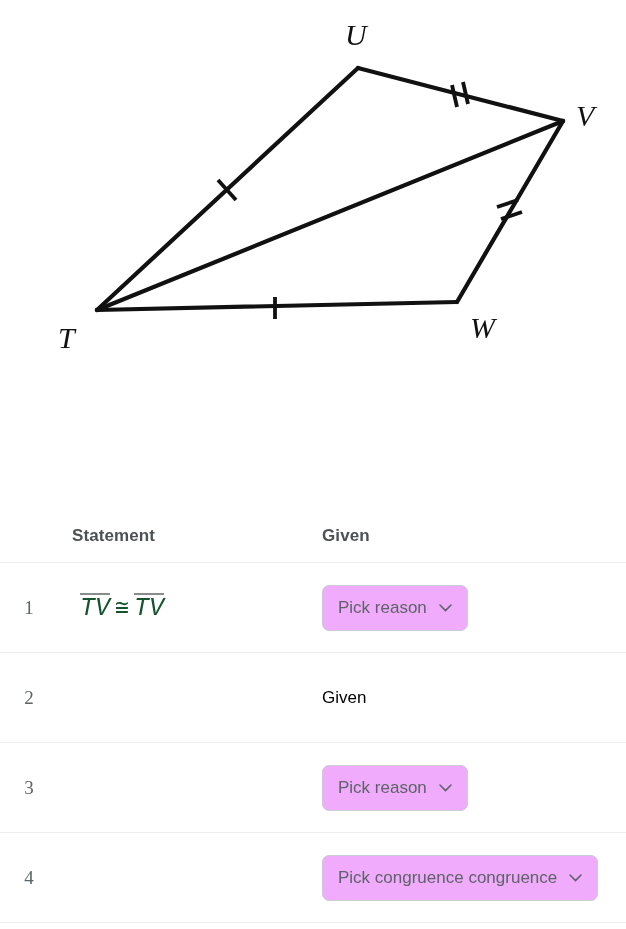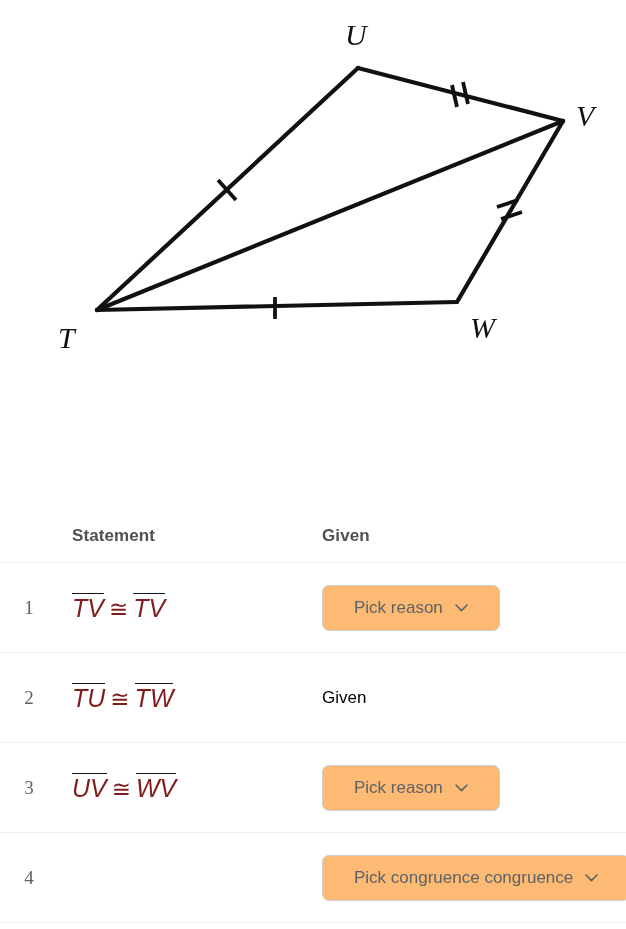--- a/index.html
+++ b/index.html
@@ -79,27 +79,27 @@
     transform: translateY(-50%);
     width: 18px;
     text-align: center;
     font-family: "Liberation Serif", serif;
     font-size: 19px;
     color: #5d6366;
   }
 
   .row-statement {
     position: absolute;
-    left: 72px;
+    left: 80px;
     top: 50%;
     transform: translateY(-50%);
-    font-family: Liberation Sans, sans-serif;
+    font-family: Liberation Mono, monospace;
     font-style: italic;
     font-size: 25px;
-    color: #7f1d1d;
+    color: #14532d;
     white-space: nowrap;
   }
   .ovl {
     border-top: 1.6px solid #15181a;
     padding-top: 1px;
     display: inline-block;
     line-height: 1.05;
   }
   .cong {
     font-style: normal;
@@ -122,22 +122,22 @@
     font-family: "Liberation Sans", sans-serif;
     font-size: 17px;
     color: #000000;
   }
 
   .dropdown {
     display: inline-flex;
     align-items: center;
     gap: 12px;
     height: 46px;
-    padding: 0 31px;
-    background: #fdba74;
+    padding: 0 15px;
+    background: #f0abfc;
     border: 1px solid #c9ced2;
     border-radius: 7px;
     box-sizing: border-box;
     cursor: pointer;
     white-space: nowrap;
   }
   .dropdown-label {
     font-family: "Liberation Sans", sans-serif;
     font-size: 17px;
     color: #5d6366;
@@ -200,33 +200,27 @@
         <span class="dropdown-label">Pick reason</span>
         <svg class="chev" viewBox="0 0 13 8">
           <path d="M1 1 L6.5 6.6 L12 1" fill="none" stroke="#5d6366" stroke-width="1.5" stroke-linecap="round" stroke-linejoin="round"></path>
         </svg>
       </div>
     </div>
   </div>
 
   <div class="proof-row">
     <div class="row-num">2</div>
-    <div class="row-statement">
-      <span class="ovl">TU</span><span class="cong">≅</span><span class="ovl">TW</span>
-    </div>
     <div class="row-reason">
       <span class="reason-text">Given</span>
     </div>
   </div>
 
   <div class="proof-row">
     <div class="row-num">3</div>
-    <div class="row-statement">
-      <span class="ovl">UV</span><span class="cong">≅</span><span class="ovl">WV</span>
-    </div>
     <div class="row-reason">
       <div class="dropdown">
         <span class="dropdown-label">Pick reason</span>
         <svg class="chev" viewBox="0 0 13 8">
           <path d="M1 1 L6.5 6.6 L12 1" fill="none" stroke="#5d6366" stroke-width="1.5" stroke-linecap="round" stroke-linejoin="round"></path>
         </svg>
       </div>
     </div>
   </div>
 

